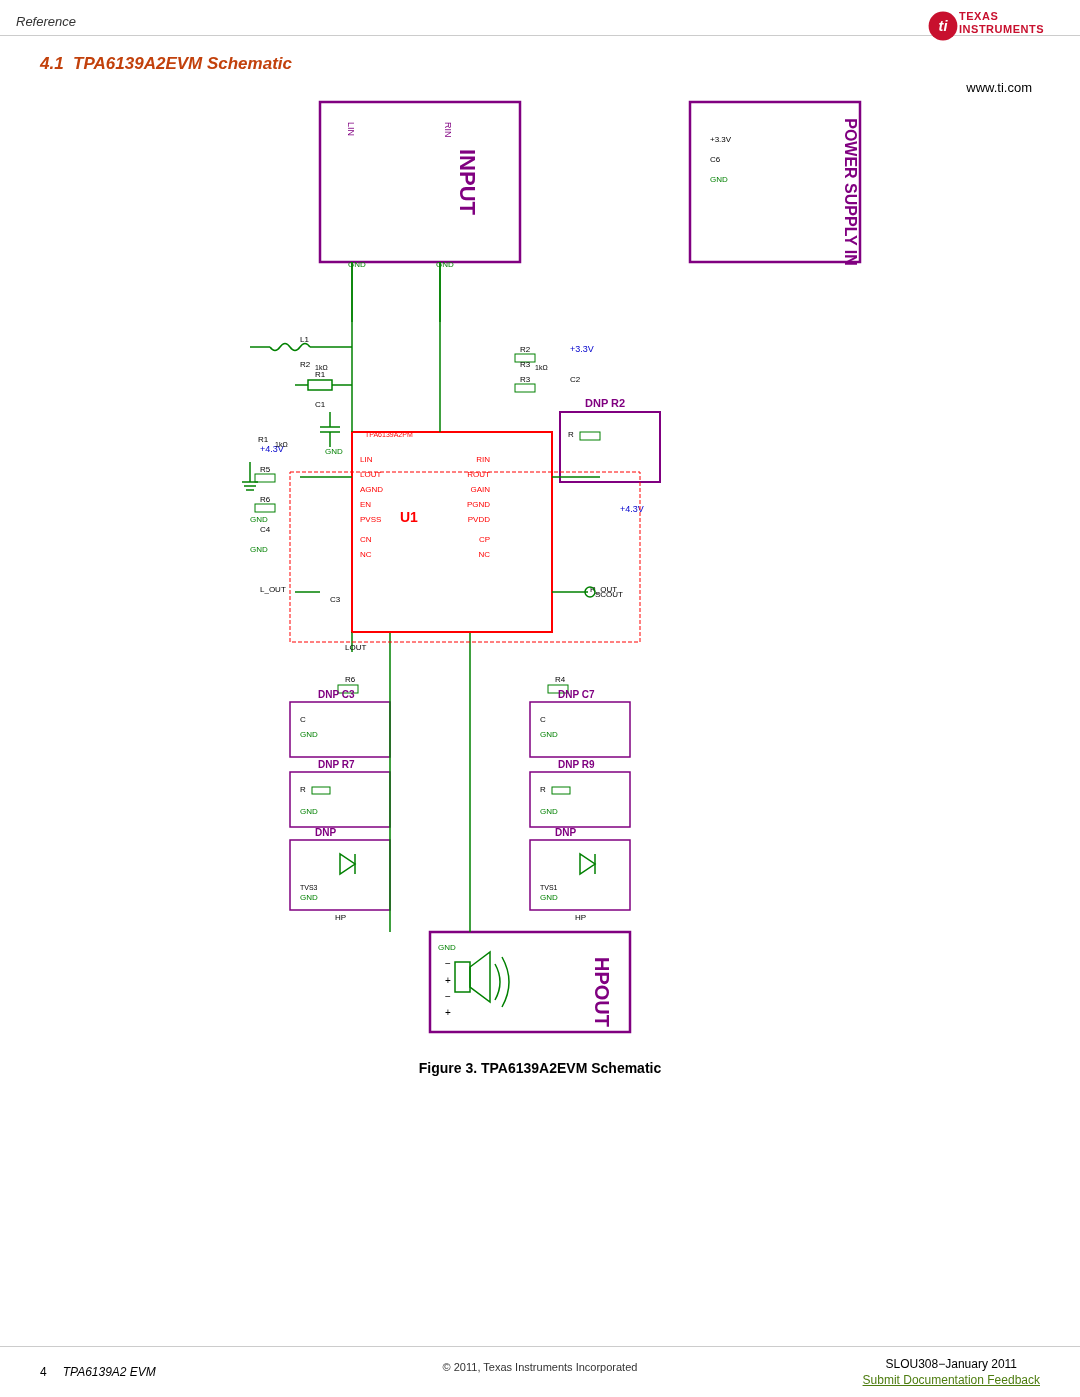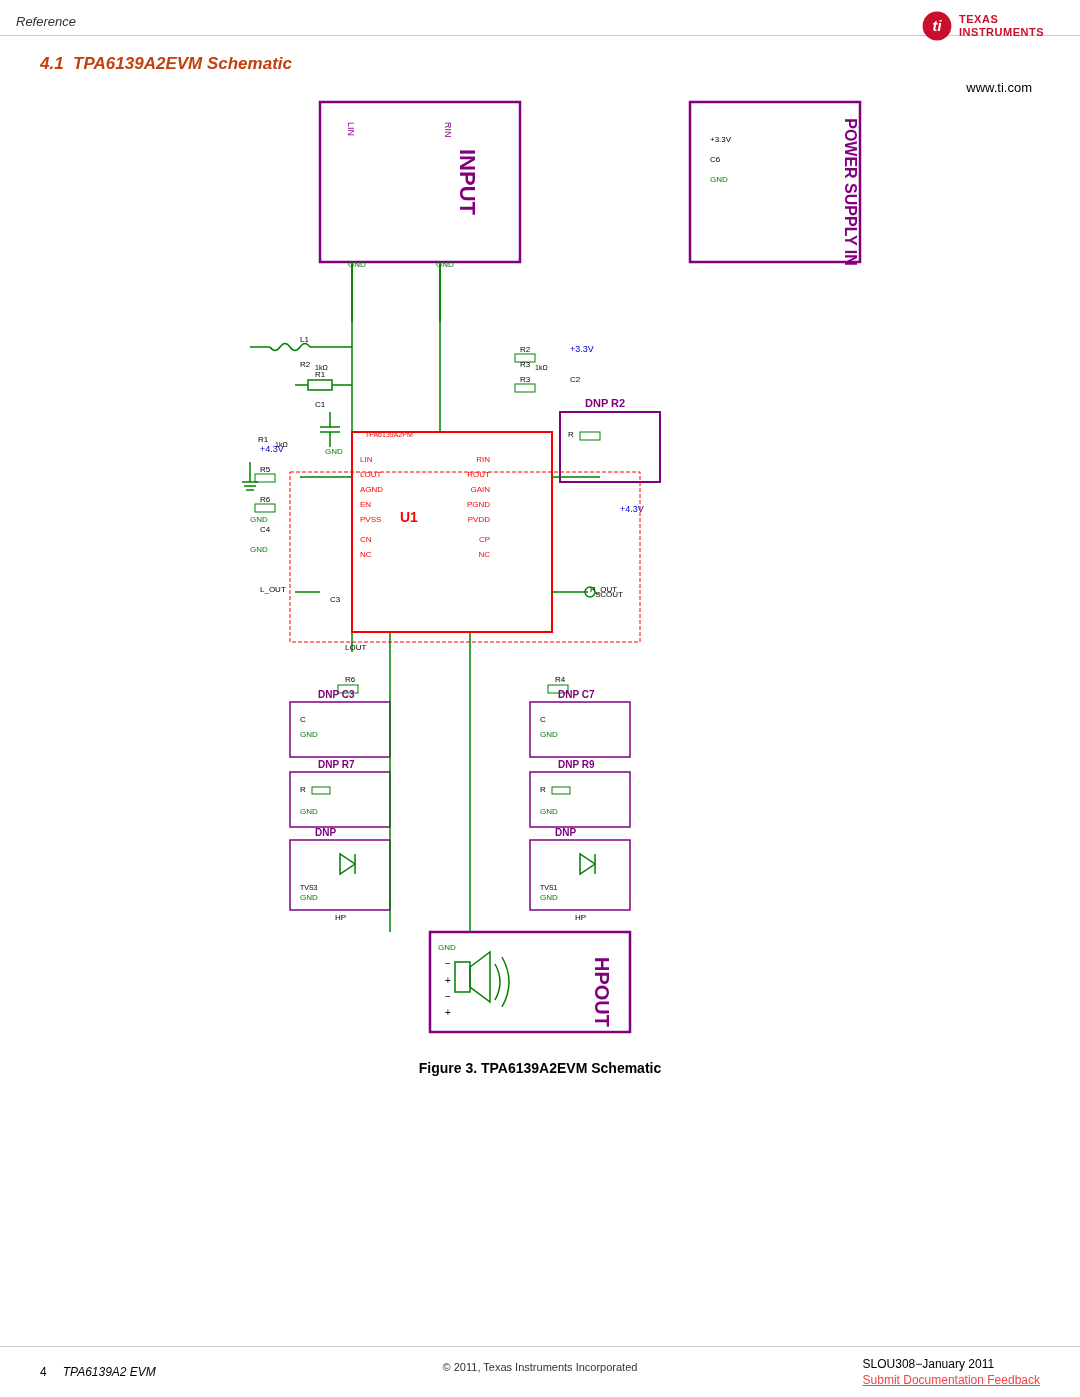--- a/index.html
+++ b/index.html
@@ -28,22 +28,20 @@
     .ti-logo {
       position: absolute;
       top: 10px;
       right: 36px;
       display: flex;
       flex-direction: column;
       align-items: center;
     }
     .ti-logo-top {
       display: flex;
-      align-items: center;
-      gap: 6px;
     }
     .ti-logo-symbol {
       width: 32px;
       height: 32px;
     }
     .ti-logo-text {
       font-size: 11px;
       font-weight: bold;
       color: #c8102e;
       line-height: 1.2;
@@ -105,30 +103,30 @@
       color: #000;
     }
     .footer-doc {
       font-size: 12px;
       color: #000;
       font-style: italic;
     }
     .footer-right {
       display: flex;
       flex-direction: column;
-      align-items: flex-start;
+      align-items: center;
       gap: 2px;
     }
     .footer-doc-num {
       font-size: 12px;
       color: #000;
     }
     .footer-link {
       font-size: 12px;
-      color: #ef4444;
+      color: #4d7c0f;
       text-decoration: underline;
     }
     .footer-copyright {
       position: absolute;
       bottom: 24px;
       left: 50%;
       transform: translateX(-50%);
       font-size: 11px;
       color: #333;
       white-space: nowrap;

